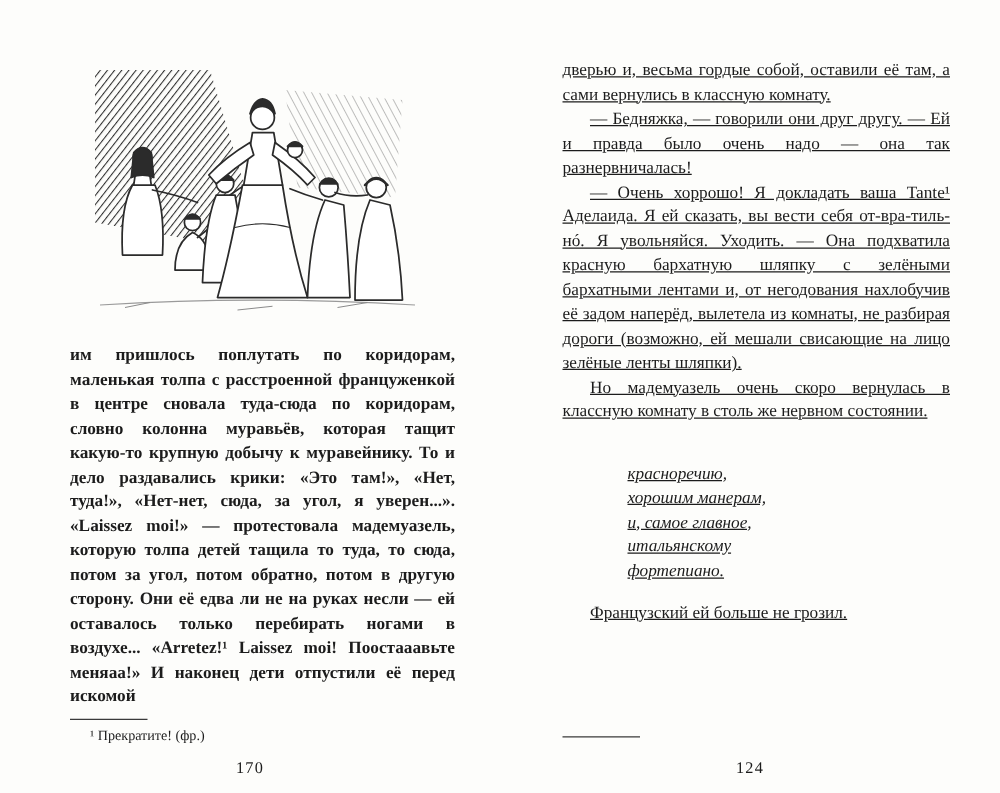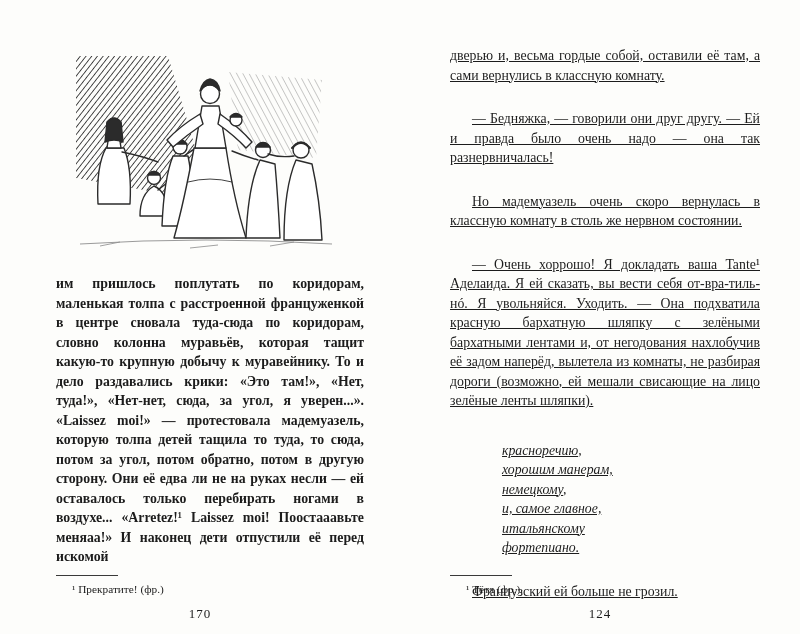--- a/index.html
+++ b/index.html
@@ -24,21 +24,21 @@
   .page-right .text-col { left: 50px; width: 310px; top: 46px; text-decoration: underline; }
 
   p.body-par {
     margin: 0;
     font-size: 13.8px;
     line-height: 19.5px;
     text-align: justify;
     hyphens: auto;
     -webkit-hyphens: auto;
   }
-  p.indent { text-indent: 22px; margin-top: 24px; }
+  p.indent { text-indent: 22px; }
 
   .subjects {
     margin: 30px 0 14px 52px;
     font-style: italic;
     font-size: 13.8px;
     line-height: 19.5px;
   }
   .subjects .subject { display: block; }
 
   .footnote-block { position: absolute; bottom: 38px; margin-top: 32px; }
@@ -144,36 +144,34 @@
     </div>
 
     <div class="page-number">170</div>
   </div>
 
   <div class="page page-right">
 
     <div class="text-col">
       <p class="body-par">дверью и, весьма гордые собой, оставили её там, а сами вернулись в классную комнату.</p>
       <p class="body-par indent">— Бедняжка, — говорили они друг другу. — Ей и правда было очень надо — она так разнервничалась!</p>
+      <p class="body-par indent">— Очень хоррошо! Я докладать ваша Tante¹ Аделаида. Я ей сказать, вы вести себя от-вра-тиль-нó. Я увольняйся. Уходить. — Она подхватила красную бархатную шляпку с зелёными бархатными лентами и, от негодования нахлобучив её задом наперёд, вылетела из комнаты, не разбирая дороги (возможно, ей мешали свисающие на лицо зелёные ленты шляпки).</p>
       <p class="body-par indent">Но мадемуазель очень скоро вернулась в классную комнату в столь же нервном состоянии.</p>
-      <p class="body-par indent">— Очень хоррошо! Я докладать ваша Tante¹ Аделаида. Я ей сказать, вы вести себя от-вра-тиль-нó. Я увольняйся. Уходить. — Она подхватила красную бархатную шляпку с зелёными бархатными лентами и, от негодования нахлобучив её задом наперёд, вылетела из комнаты, не разбирая дороги (возможно, ей мешали свисающие на лицо зелёные ленты шляпки).</p>
 
       <div class="subjects">
         <span class="subject">красноречию,</span>
         <span class="subject">хорошим манерам,</span>
-        <span class="subject">немецкому,</span>
         <span class="subject">и, самое главное,</span>
         <span class="subject">итальянскому</span>
         <span class="subject">фортепиано.</span>
       </div>
 
       <p class="body-par indent">Французский ей больше не грозил.</p>
     </div>
 
     <div class="footnote-block">
       <div class="footnote-rule"></div>
-      <p class="footnote">¹ Тётя (фр.).</p>
     </div>
 
     <div class="page-number">124</div>
   </div>
 
 </div>
 
 </body></html>

